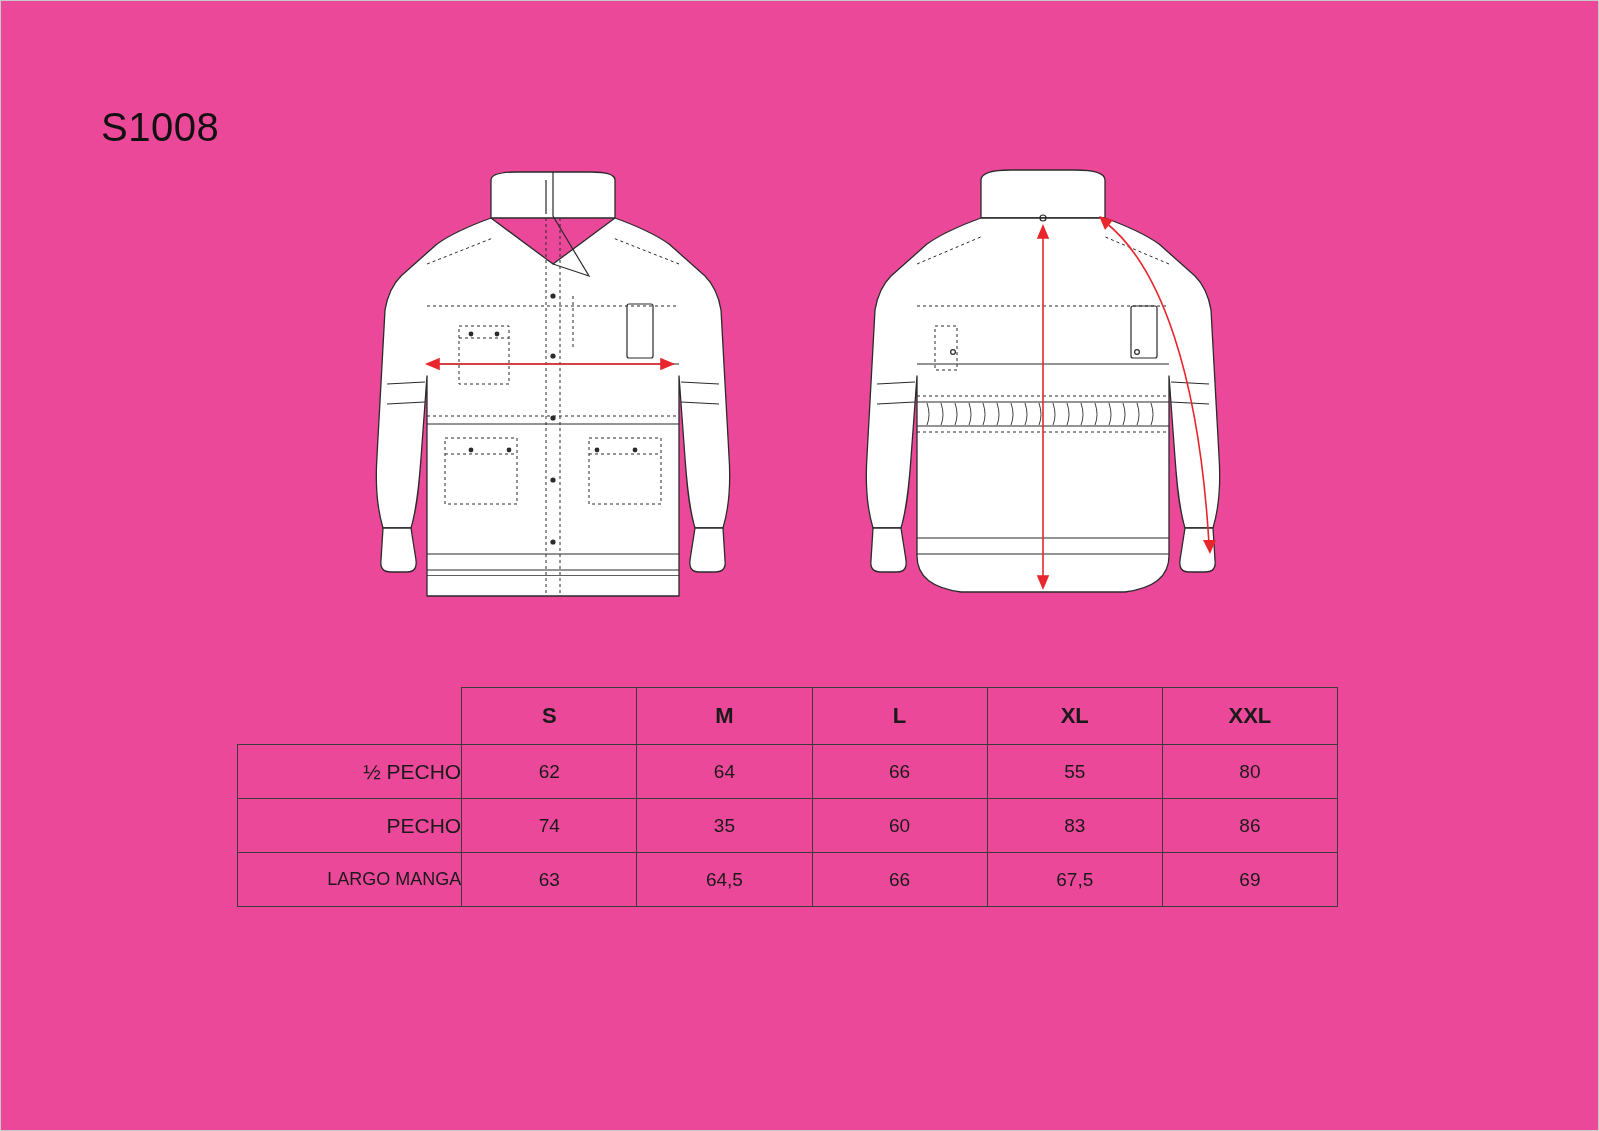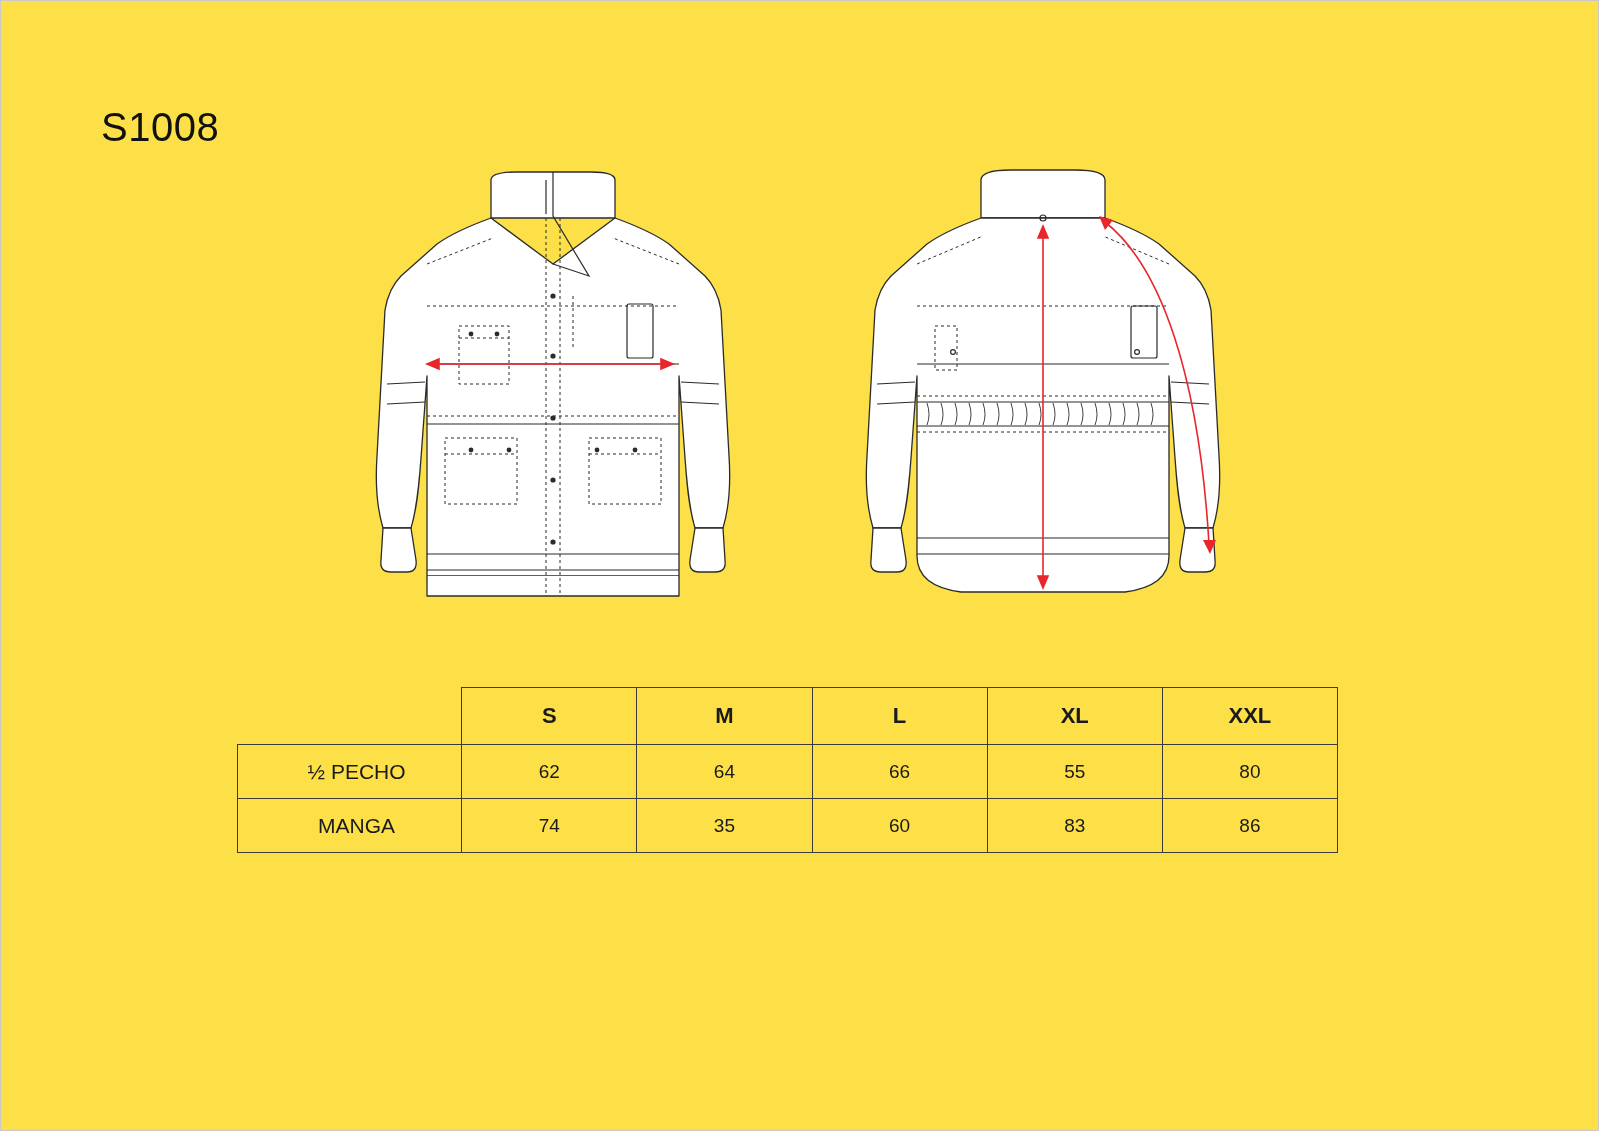--- a/index.html
+++ b/index.html
@@ -4,21 +4,21 @@
 <style>
   html, body {
     margin: 0;
     padding: 0;
     background: #f0f0f0;
   }
   .page {
     position: relative;
     width: 1599px;
     height: 1131px;
-    background: #fde047;
+    background: #ec4899;
     box-sizing: border-box;
     border: 1px solid #c9c9c9;
     font-family: "Liberation Sans", sans-serif;
     color: #1a1a1a;
     overflow: hidden;
   }
   .title {
     position: absolute;
     left: 100px;
     top: 104px;
@@ -66,21 +66,21 @@
   .size-table thead th {
     font-size: 22px;
     font-weight: bold;
     height: 56px;
   }
   .size-table thead th.corner {
     border-top: none;
     border-left: none;
   }
   .size-table td.rowlabel {
-    text-align: center;
+    text-align: right;
     padding-left: 14px;
     font-size: 21px;
   }
   .size-table td.rowlabel.small {
     font-size: 18px;
   }
   .col-label { width: 224px; }
   .col-size  { width: 175px; }
 
   .notes {
@@ -255,26 +255,34 @@
     <tbody>
       <tr>
         <td class="rowlabel">½ PECHO</td>
         <td>62</td>
         <td>64</td>
         <td>66</td>
         <td>55</td>
         <td>80</td>
       </tr>
       <tr>
-        <td class="rowlabel">MANGA</td>
+        <td class="rowlabel">PECHO</td>
         <td>74</td>
         <td>35</td>
         <td>60</td>
         <td>83</td>
         <td>86</td>
       </tr>
+      <tr>
+        <td class="rowlabel small">LARGO MANGA</td>
+        <td>63</td>
+        <td>64,5</td>
+        <td>66</td>
+        <td>67,5</td>
+        <td>69</td>
+      </tr>
     </tbody>
   </table>
 
   <div class="notes">
   </div>
 
 </div>
 
 </body></html>

